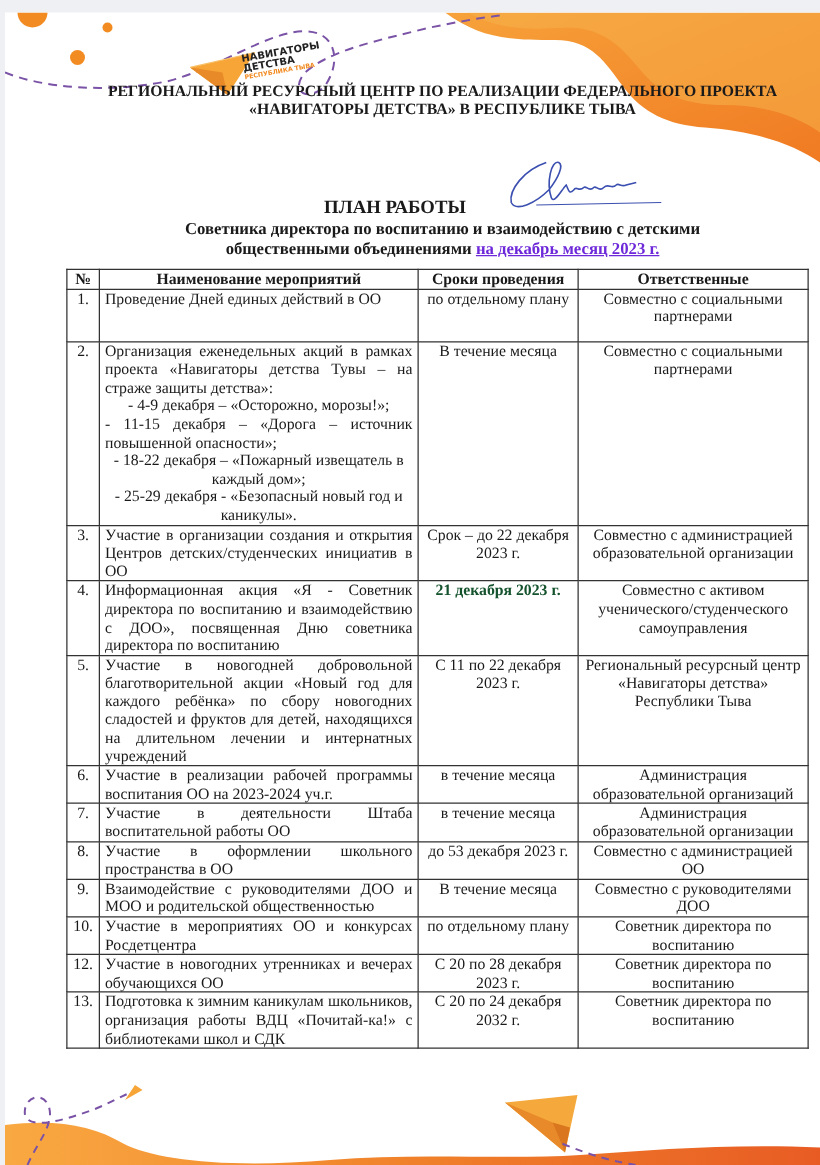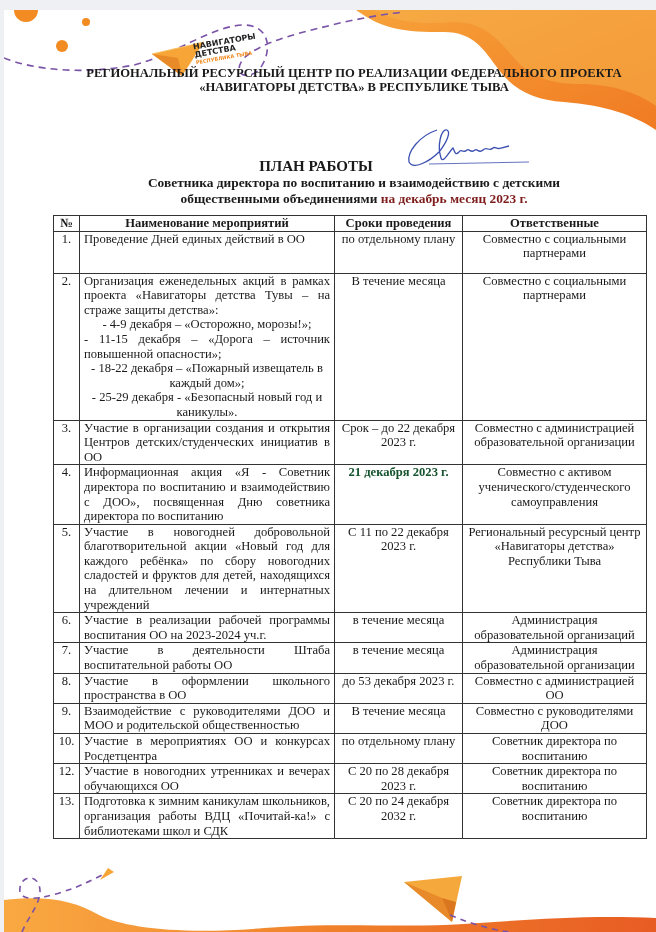--- a/index.html
+++ b/index.html
@@ -35,21 +35,21 @@
   }
   .signature { position:absolute; left:385px; top:112px; width:150px; height:50px; }
   .plan-title {
     position:absolute; left:0; top:148px; width:576px; text-align:center;
     font-weight:bold; font-size:15px; line-height:16px;margin-left:24px;
   }
   .plan-sub {
     position:absolute; left:110px; top:165px; width:480px; text-align:center;
     font-weight:bold; font-size:13.4px; line-height:16px;
   }
-  .plan-sub .accent { color:#7f1d1d; }
+  .plan-sub .accent { color:#6d28d9;text-decoration:underline; }
   table.plan {
     position:absolute; left:49px; top:205px; width:593px;
     border-collapse:collapse; table-layout:fixed;
     font-size:12.6px; line-height:14.6px;
   }
   table.plan th, table.plan td {
     border:1.3px solid #333; padding:0 4px; vertical-align:top;
   }
   table.plan th { font-weight:bold; text-align:center; padding-top:0; padding-bottom:0; }
   td.num { text-align:center; padding:0 2px; }

